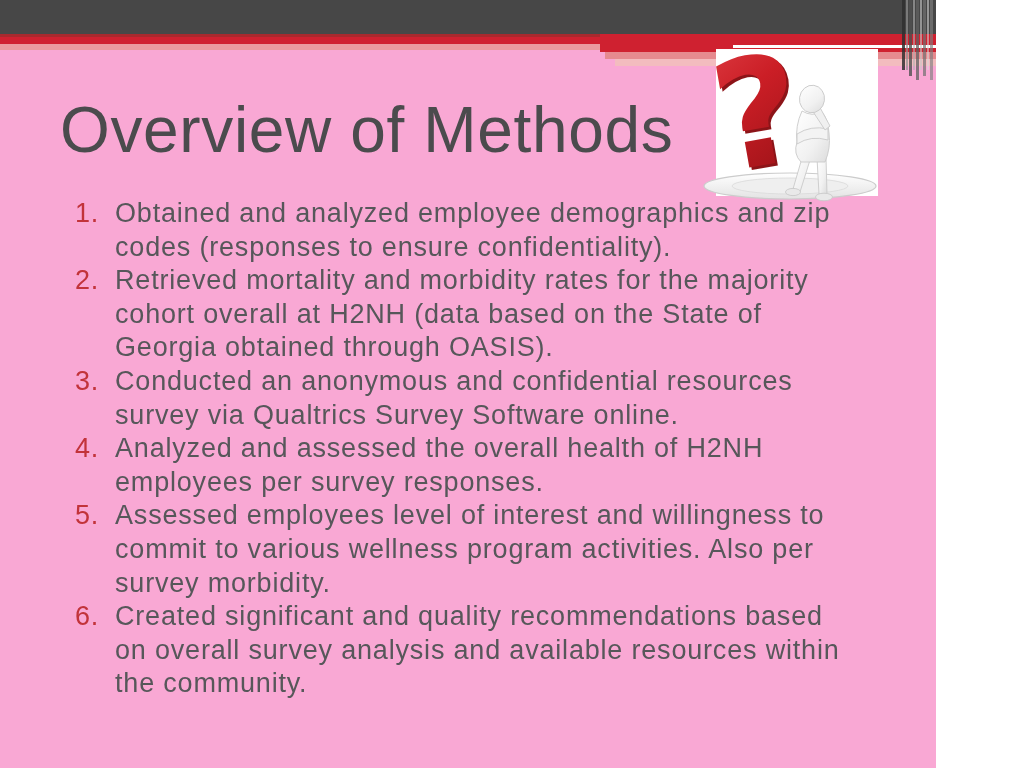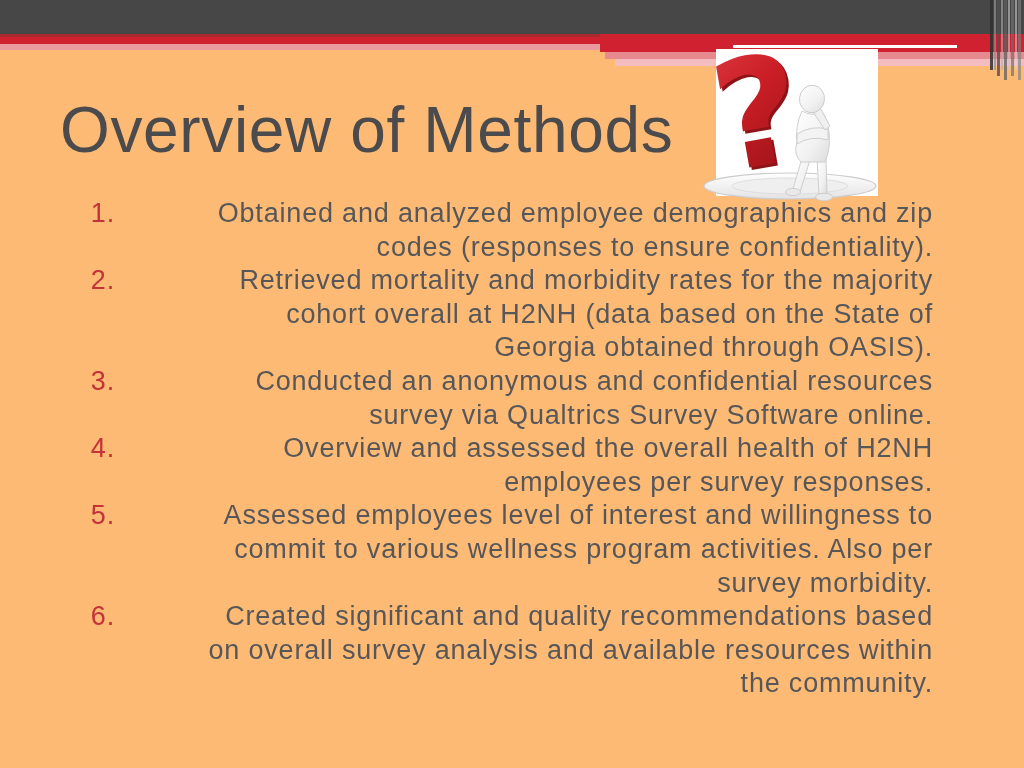--- a/index.html
+++ b/index.html
@@ -1,19 +1,18 @@
 <!DOCTYPE html>
 <html style="--band: #474747; --red: #cf2130; --red_dark: #a8292e; --pink: #ea9a9e; --pink2: #e68a8f; --pink3: #f3bcbf; --title_gray: #4b4b4d; --body_gray: #57575a; --number_red: #c2333a;"><head>
 <meta charset="utf-8">
 <style>
   html,body{margin:0;padding:0;background:#fff;}
   .slide{
-    position:relative;width:1024px;height:768px;overflow:hidden;background:#fdba74;
+    position:relative;width:936px;height:768px;overflow:hidden;background:#f9a8d4;
     font-family:"Liberation Sans", sans-serif;
-    text-align:right;
   }
   
   .band-dark{position:absolute;left:0;top:0;width:1024px;height:34px;background:var(--band);}
   .stripe-red{position:absolute;left:0;top:34px;width:1024px;height:10px;
     background:linear-gradient(to bottom, var(--red_dark) 0 30%, var(--red) 30% 100%);}
   .stripe-pink{position:absolute;left:0;top:44px;width:1024px;height:6px;background:var(--pink);}
   .red-block{position:absolute;left:600px;top:34px;width:424px;height:18px;background:var(--red);}
   .white-line{position:absolute;left:733px;top:45px;width:224px;height:3px;background:#ffffff;}
   .pink2{position:absolute;left:605px;top:52px;width:419px;height:7px;background:var(--pink2);}
   .pink3{position:absolute;left:615px;top:59px;width:409px;height:7px;background:var(--pink3);}
@@ -130,21 +129,21 @@
 cohort overall at H2NH (data based on the State of
 Georgia obtained through OASIS).</span>
     </li>
     <li>
       <span class="num">3.</span>
       <span class="txt">Conducted an anonymous and confidential resources
 survey via Qualtrics Survey Software online.</span>
     </li>
     <li>
       <span class="num">4.</span>
-      <span class="txt">Overview and assessed the overall health of H2NH
+      <span class="txt">Analyzed and assessed the overall health of H2NH
 employees per survey responses.</span>
     </li>
     <li>
       <span class="num">5.</span>
       <span class="txt">Assessed employees level of interest and willingness to
 commit to various wellness program activities. Also per
 survey morbidity.</span>
     </li>
     <li>
       <span class="num">6.</span>

